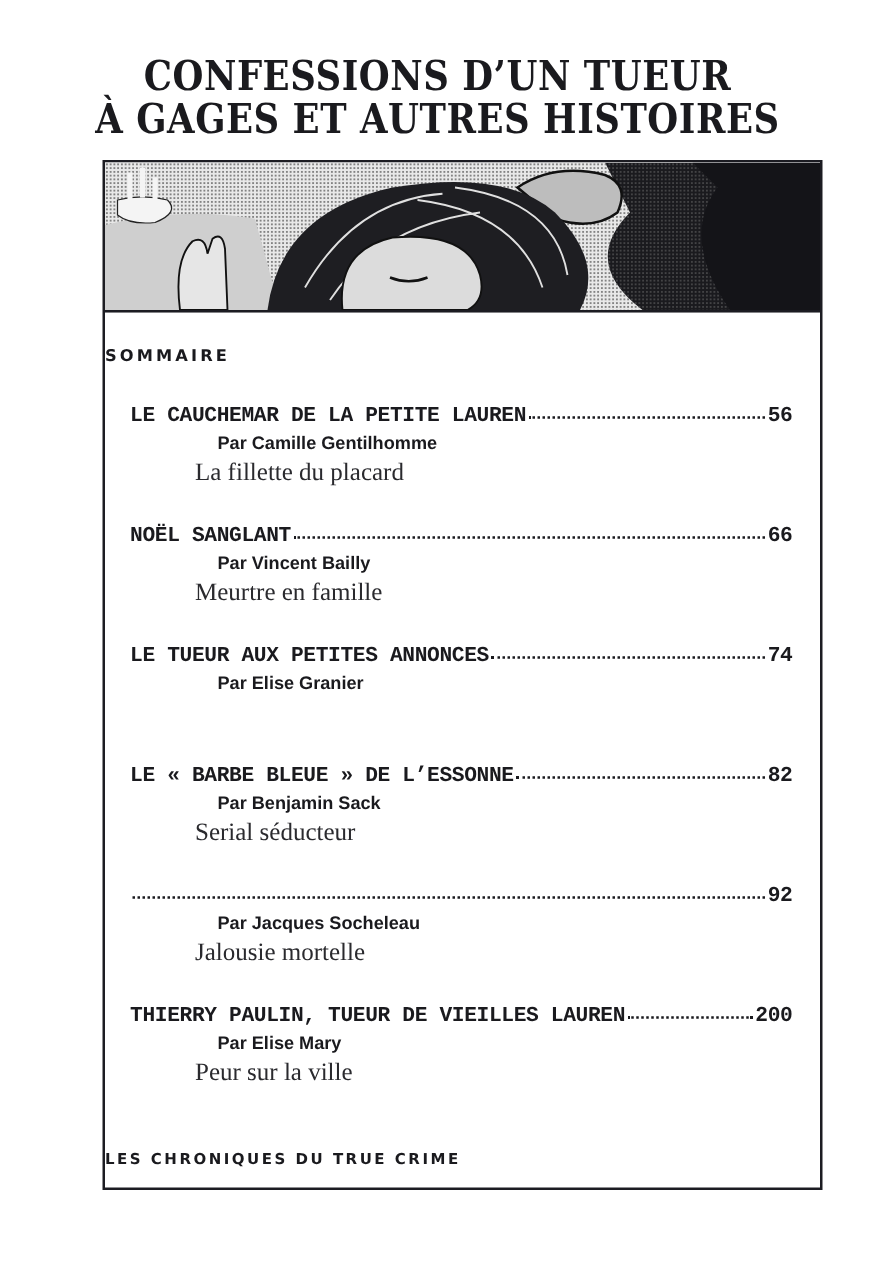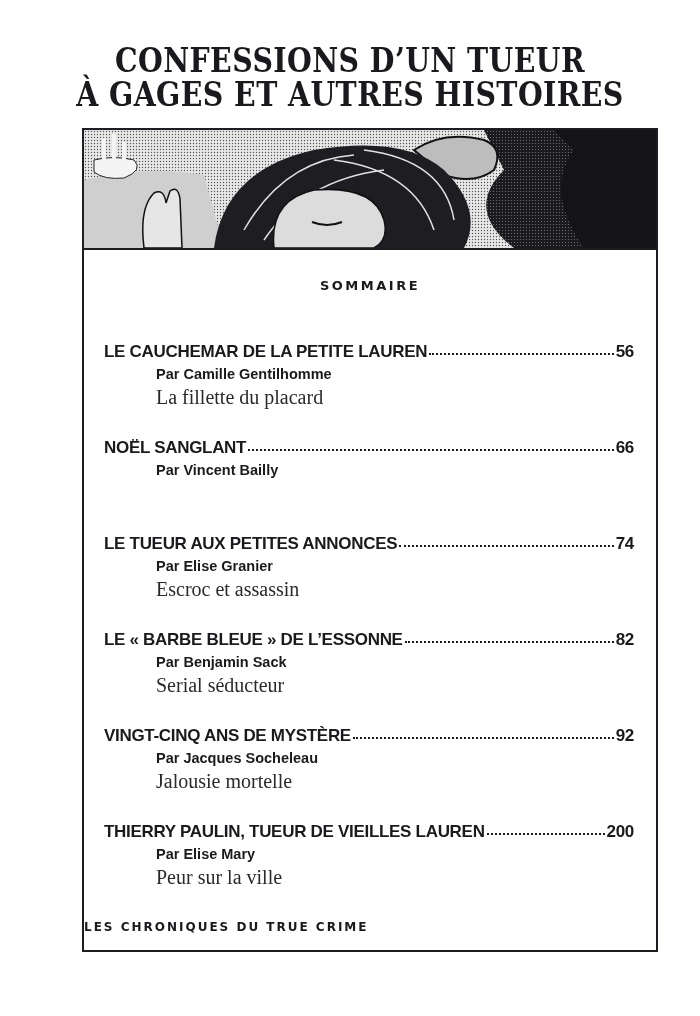--- a/index.html
+++ b/index.html
@@ -18,38 +18,38 @@
     position: absolute; left: 82px; top: 128px; width: 572px; height: 820px;
     border: 2px solid #1c1c22; box-sizing: content-box;
   }
   .illustration {
     position: absolute; left: 0; top: 0; width: 572px; height: 118px;
     overflow: hidden; border-bottom: 2px solid #1c1c22;
     background: #d8d8d8;
   }
   .illustration svg { display: block; }
   .sommaire {
-    position: absolute; left: 0; width: 572px; top: 148px; text-align: center;
+    position: absolute; left: 0; width: 572px; top: 148px; text-align: left;
     font-family: "DejaVu Sans", sans-serif; font-weight: bold; font-size: 13px;
     letter-spacing: 2.5px; color: #1a1a1e;
   }
   .entry { position: absolute; left: 20px; width: 530px; }
   .entry-head {
     display: flex; align-items: baseline; white-space: nowrap;
-    font-family: Liberation Sans, sans-serif; font-weight: bold;
+    font-family: Liberation Mono, monospace; font-weight: bold;
     font-size: 17px; color: #1a1a1e; letter-spacing: -0.3px;
   }
   .entry-head .ttl { flex: 0 0 auto; transform-origin: left; }
   .entry-head .dots {
     flex: 1 1 auto; overflow: hidden; margin: 0 2px;
     border-bottom: 2px dotted #1a1a1e; height: 0; position: relative; top: -2px;
   }
-  .entry-head .page { flex: 0 0 auto; margin-top: 18px; }
+  .entry-head .page { flex: 0 0 auto; }
   .author {
-    margin-left: 52px; margin-top: 4px;
+    margin-left: 70px; margin-top: 4px;
     font-family: "Liberation Sans", sans-serif; font-weight: bold; font-size: 14.5px;
     color: #1a1a1e;
   }
   .subtitle {
     margin-left: 52px; margin-top: 4px;
     font-family: "Liberation Serif", serif; font-size: 20px; color: #2a2a2e;
   }
   .footer {
     position: absolute; left: 0; width: 572px; top: 790px; 
     font-family: "DejaVu Sans", sans-serif; font-weight: bold; font-size: 12px;
@@ -110,45 +110,44 @@
     <div class="subtitle">La fillette du placard</div>
   </div>
 
   <div class="entry" style="top:290px;">
     <div class="entry-head">
       <span class="ttl">NOËL SANGLANT</span>
       <span class="dots"></span>
       <span class="page">66</span>
     </div>
     <div class="author">Par Vincent Bailly</div>
+    <div class="subtitle">Meurtre en famille</div>
   </div>
 
   <div class="entry" style="top:386px;">
     <div class="entry-head">
       <span class="ttl">LE TUEUR AUX PETITES ANNONCES</span>
       <span class="dots"></span>
       <span class="page">74</span>
     </div>
     <div class="author">Par Elise Granier</div>
-    <div class="subtitle">Escroc et assassin</div>
   </div>
 
   <div class="entry" style="top:482px;">
     <div class="entry-head">
       <span class="ttl">LE « BARBE BLEUE » DE L’ESSONNE</span>
       <span class="dots"></span>
       <span class="page">82</span>
     </div>
     <div class="author">Par Benjamin Sack</div>
     <div class="subtitle">Serial séducteur</div>
   </div>
 
   <div class="entry" style="top:578px;">
     <div class="entry-head">
-      <span class="ttl">VINGT-CINQ ANS DE MYSTÈRE</span>
       <span class="dots"></span>
       <span class="page">92</span>
     </div>
     <div class="author">Par Jacques Socheleau</div>
     <div class="subtitle">Jalousie mortelle</div>
   </div>
 
   <div class="entry" style="top:674px;">
     <div class="entry-head">
       <span class="ttl">THIERRY PAULIN, TUEUR DE VIEILLES LAUREN</span>

